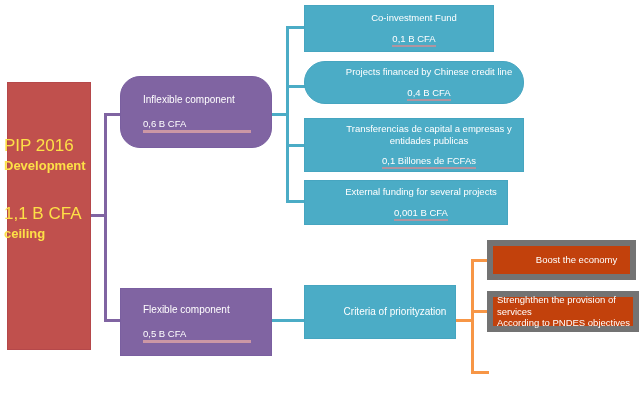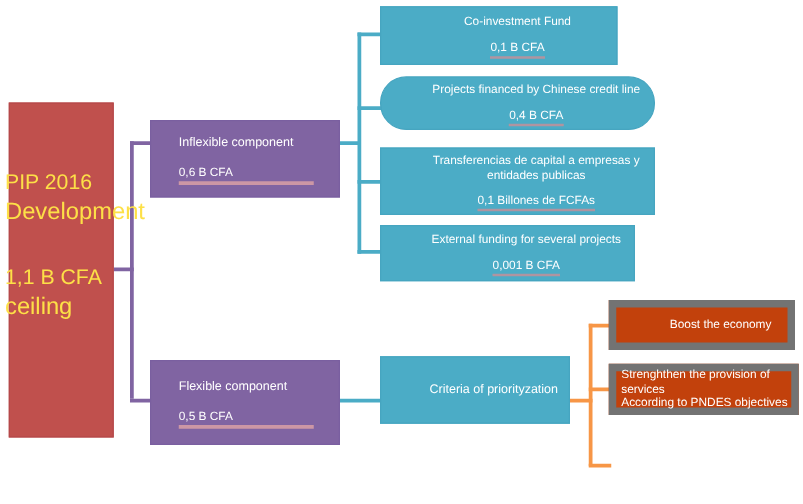--- a/index.html
+++ b/index.html
@@ -43,21 +43,21 @@
   #root-node .root-text-wrap {
     position: absolute;
     left: -4px;
     top: 52px;
     width: 122px;
     color: #fde047;
     font-size: 17px;
     line-height: 1.32;
     text-align: left;
   }
-  #root-node .rt-small { font-size: 19px; }
+  #root-node .rt-small { font-size: 13px; font-weight: bold; }
   #root-node .rt-gap { display:block; height: 28px; }
 
   
   .purple {
     background: #8064a2;
     border: 1px solid #7a5fa0;
     align-items: flex-start;
     justify-content: center;
     padding-left: 22px;
     text-align: left;
@@ -72,21 +72,21 @@
   .purple .amt::after {
     content: "";
     position: absolute;
     left: 0;
     bottom: -3px;
     width: 108px;
     height: 3px;
     background: #d9a0a6;
     opacity: .85;
   }
-  #node-inflexible { left: 120px; top: 96px; width: 152px; height: 62px; }
+  #node-inflexible { left: 120px; top: 76px; width: 152px; height: 72px; border-radius: 20px; }
   #node-flexible   { left: 120px; top: 288px; width: 152px; height: 68px; }
 
   
   .teal {
     background: #4bacc6;
     border: 1px solid #46a5c0;
   }
   .teal .ttl { font-size: 9.5px; }
   .teal .amt {
     font-size: 9.5px;

